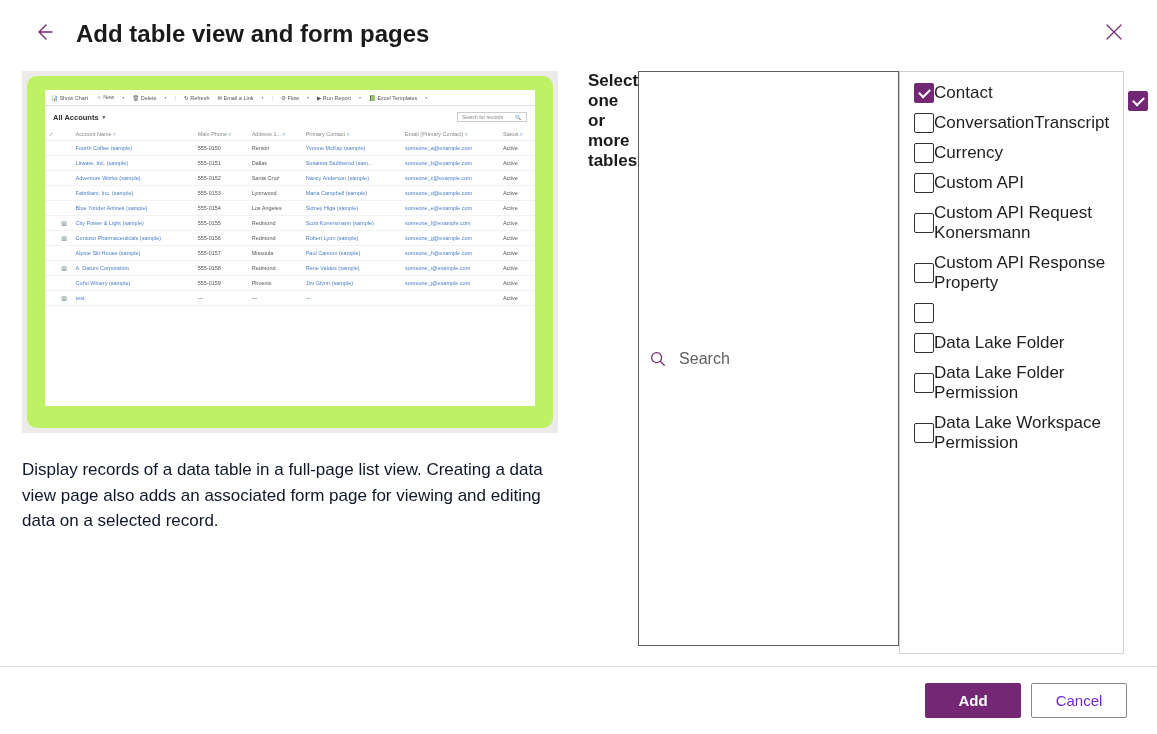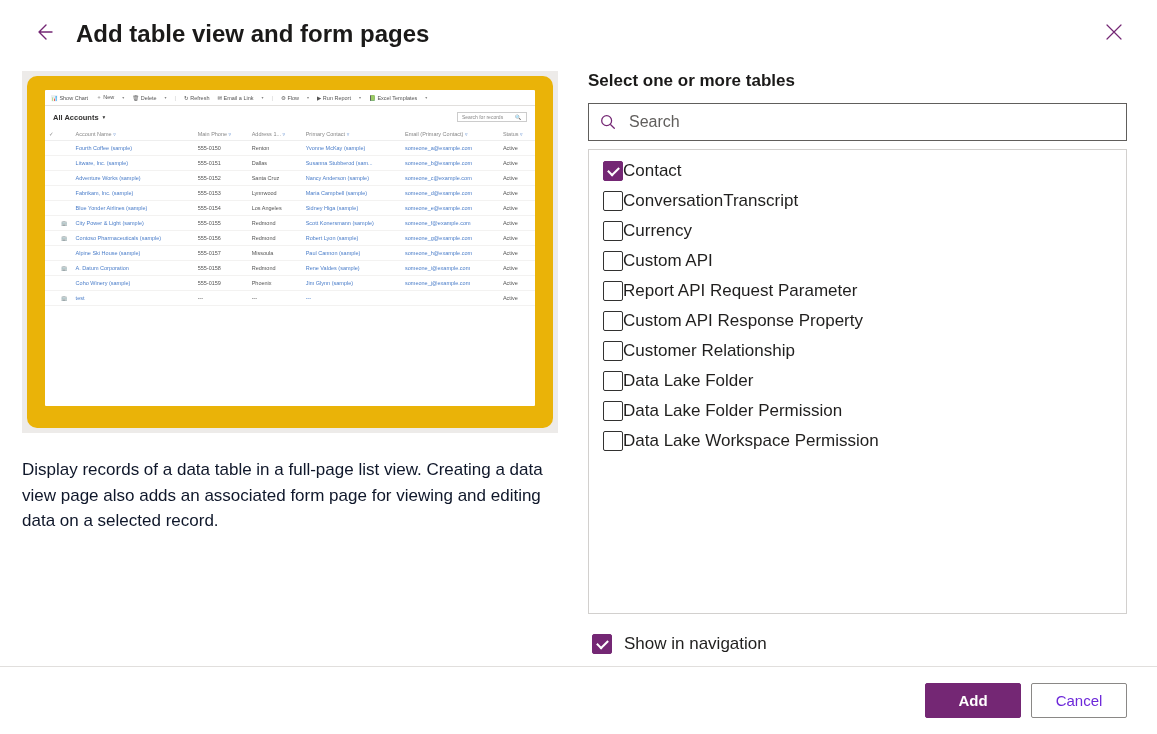--- a/index.html
+++ b/index.html
@@ -58,31 +58,30 @@
     flex:1;
     min-height:0;
   }
   .left{
     width:536px;
     flex-shrink:0;
   }
   .right{
     flex:1;
     display:flex;
-    flex-direction:column;
     min-width:0;
   }
 
   
   .preview-wrap{
     background:#edebe9;
     padding:5px;
   }
   .device{
-    background:#eab308;
+    background:#bef264;
     border-radius:10px;
     padding:14px 18px 22px 18px;
     position:relative;
   }
   .device-screen{
     background:#fff;
     border-radius:1px;
     height:316px;
     font-size:5.5px;
     color:#323130;
@@ -463,29 +462,28 @@
           <div class="table-row">
             <div class="checkbox"></div>
             <span class="table-label">Currency</span>
           </div>
           <div class="table-row">
             <div class="checkbox"></div>
             <span class="table-label">Custom API</span>
           </div>
           <div class="table-row">
             <div class="checkbox"></div>
-            <span class="table-label">Report API Request Parameter</span>
+            <span class="table-label">Custom API Request Konersmann</span>
           </div>
           <div class="table-row">
             <div class="checkbox"></div>
             <span class="table-label">Custom API Response Property</span>
           </div>
           <div class="table-row">
             <div class="checkbox"></div>
-            <span class="table-label">Customer Relationship</span>
           </div>
           <div class="table-row">
             <div class="checkbox"></div>
             <span class="table-label">Data Lake Folder</span>
           </div>
           <div class="table-row">
             <div class="checkbox"></div>
             <span class="table-label">Data Lake Folder Permission</span>
           </div>
           <div class="table-row">

